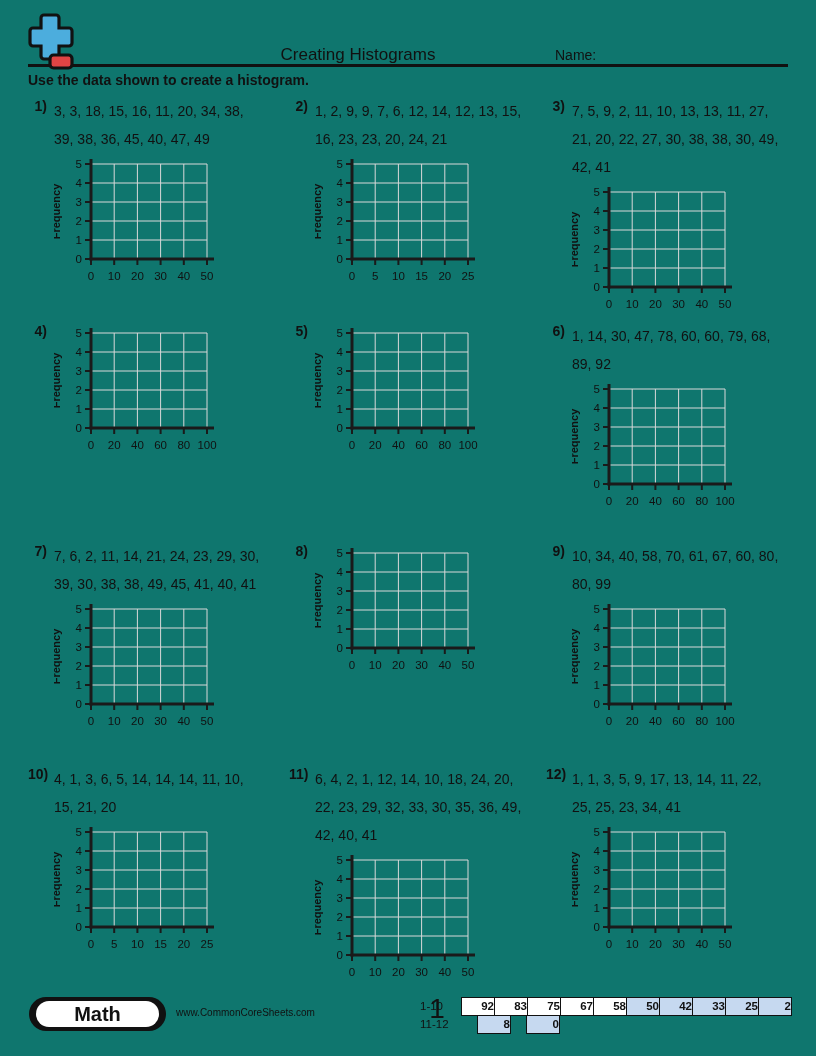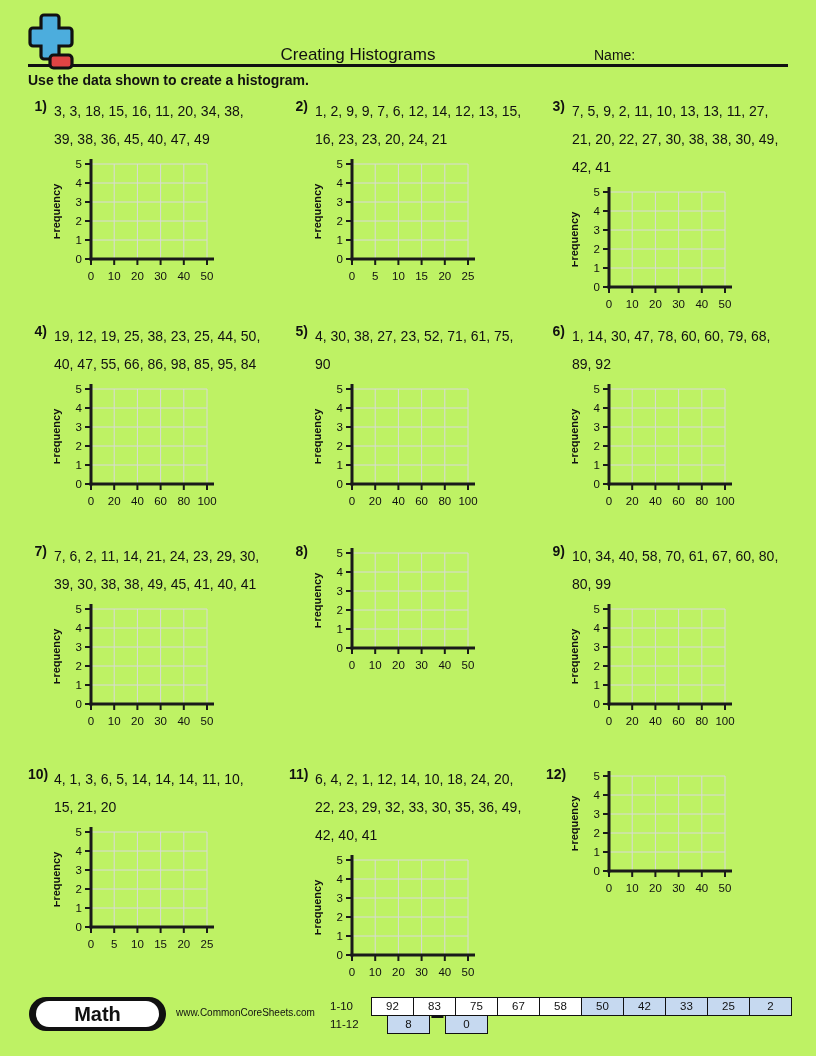--- a/index.html
+++ b/index.html
@@ -1,24 +1,24 @@
 <!DOCTYPE html>
 <html><head>
 <meta charset="utf-8">
 <style>
   * { margin:0; padding:0; box-sizing:border-box; }
   html,body { background:#fff; }
   body { font-family:"Liberation Sans", sans-serif; color:#111; }
-  .page { position:relative; width:816px; height:1056px; background:#bef264; overflow:hidden; }
+  .page { position:relative; width:816px; height:1056px; background:#0f766e; overflow:hidden; }
 
   
   .header { position:absolute; left:28px; top:0; width:760px; height:67px; border-bottom:3px solid #111; }
   .logo { position:absolute; left:0; top:11px; z-index:2; }
   .title { position:absolute; left:160px; top:45px; width:340px; text-align:center; font-size:17px; }
-  .name-label { position:absolute; left:527px; top:47px; font-size:14px;margin-left:39px; }
+  .name-label { position:absolute; left:527px; top:47px; font-size:14px; }
   .instruction { position:absolute; left:28px; top:72px; font-size:14px; font-weight:bold; }
 
   
   .problems { position:absolute; left:28px; top:97px; width:764px; display:grid;
               grid-template-columns:261px 257px 246px; grid-template-rows:225px 220px 223px auto; }
   .problem { display:flex; align-items:flex-start; }
   .pnum { flex:0 0 26px; width:26px; text-align:right; padding-right:7px; font-weight:bold;
           font-size:14px; line-height:19.5px; }
   .pbody { flex:1; min-width:0; }
   .pdata { font-size:14px; line-height:28px; max-width:211px; }
@@ -31,22 +31,22 @@
                  background:#111; border-radius:17px; padding:4px 7px; }
   .brand-inner { width:100%; height:100%; background:#fff; border-radius:13px;
                  display:flex; align-items:center; justify-content:center; }
   .brand-inner span { font-size:20px; font-weight:bold; }
   .website { position:absolute; left:176px; top:13px; font-size:10px; }
   .page-number { position:absolute; left:407px; top:-1px; width:60px; text-align:center; font-size:28px; }
   .score-table { position:absolute; right:24px; top:3px; }
   .score-row { display:flex; align-items:stretch; }
   .score-row + .score-row { margin-top:-1px;gap:16px; }
   .score-label { width:42px; text-align:left; padding-right:5px; font-size:11.5px; line-height:19px; }
-  .score-cell { width:43px; height:19px; border:1px solid #111; margin-left:-1px;
-                font-size:11.5px; line-height:17px; text-align:center; background:#fff; }
+  .score-cell { width:34px; height:19px; border:1px solid #111; margin-left:-1px;
+                font-size:11.5px; line-height:17px; text-align:right; background:#fff;font-weight:bold; }
   .score-cell:first-of-type { margin-left:0; }
   .score-cell.hl { background:#c6d9f0; }
 </style>
 </head>
 <body>
 
 <div class="page">
 
   <div class="header">
     <svg class="logo" width="48" height="60" viewBox="0 0 48 60">
@@ -200,21 +200,20 @@
             <text x="129.8" y="126" text-anchor="middle" font-size="11.5" fill="#111">40</text>
             <text x="153" y="126" text-anchor="middle" font-size="11.5" fill="#111">50</text>
             <text x="6" y="57.5" text-anchor="middle" font-size="11" font-weight="bold" fill="#111" transform="rotate(-90 6 57.5)">Frequency</text>
           </svg>
       </div>
     </div>
 
     <div class="problem">
       <div class="pnum">4)</div>
       <div class="pbody">
-        <div class="pdata">19, 12, 19, 25, 38, 23, 25, 44, 50, 40, 47, 55, 66, 86, 98, 85, 95, 84</div>
         <svg class="chart" width="170" height="134">
             <line x1="37" y1="10" x2="37" y2="105" stroke="#d9d9d9" stroke-width="1"></line>
             <line x1="37" y1="10" x2="153" y2="10" stroke="#d9d9d9" stroke-width="1"></line>
             <line x1="60.2" y1="10" x2="60.2" y2="105" stroke="#d9d9d9" stroke-width="1"></line>
             <line x1="37" y1="29" x2="153" y2="29" stroke="#d9d9d9" stroke-width="1"></line>
             <line x1="83.4" y1="10" x2="83.4" y2="105" stroke="#d9d9d9" stroke-width="1"></line>
             <line x1="37" y1="48" x2="153" y2="48" stroke="#d9d9d9" stroke-width="1"></line>
             <line x1="106.6" y1="10" x2="106.6" y2="105" stroke="#d9d9d9" stroke-width="1"></line>
             <line x1="37" y1="67" x2="153" y2="67" stroke="#d9d9d9" stroke-width="1"></line>
             <line x1="129.8" y1="10" x2="129.8" y2="105" stroke="#d9d9d9" stroke-width="1"></line>
@@ -248,21 +247,20 @@
             <text x="129.8" y="126" text-anchor="middle" font-size="11.5" fill="#111">80</text>
             <text x="153" y="126" text-anchor="middle" font-size="11.5" fill="#111">100</text>
             <text x="6" y="57.5" text-anchor="middle" font-size="11" font-weight="bold" fill="#111" transform="rotate(-90 6 57.5)">Frequency</text>
           </svg>
       </div>
     </div>
 
     <div class="problem">
       <div class="pnum">5)</div>
       <div class="pbody">
-        <div class="pdata">4, 30, 38, 27, 23, 52, 71, 61, 75, 90</div>
         <svg class="chart" width="170" height="134">
             <line x1="37" y1="10" x2="37" y2="105" stroke="#d9d9d9" stroke-width="1"></line>
             <line x1="37" y1="10" x2="153" y2="10" stroke="#d9d9d9" stroke-width="1"></line>
             <line x1="60.2" y1="10" x2="60.2" y2="105" stroke="#d9d9d9" stroke-width="1"></line>
             <line x1="37" y1="29" x2="153" y2="29" stroke="#d9d9d9" stroke-width="1"></line>
             <line x1="83.4" y1="10" x2="83.4" y2="105" stroke="#d9d9d9" stroke-width="1"></line>
             <line x1="37" y1="48" x2="153" y2="48" stroke="#d9d9d9" stroke-width="1"></line>
             <line x1="106.6" y1="10" x2="106.6" y2="105" stroke="#d9d9d9" stroke-width="1"></line>
             <line x1="37" y1="67" x2="153" y2="67" stroke="#d9d9d9" stroke-width="1"></line>
             <line x1="129.8" y1="10" x2="129.8" y2="105" stroke="#d9d9d9" stroke-width="1"></line>
@@ -583,20 +581,21 @@
             <text x="129.8" y="126" text-anchor="middle" font-size="11.5" fill="#111">40</text>
             <text x="153" y="126" text-anchor="middle" font-size="11.5" fill="#111">50</text>
             <text x="6" y="57.5" text-anchor="middle" font-size="11" font-weight="bold" fill="#111" transform="rotate(-90 6 57.5)">Frequency</text>
           </svg>
       </div>
     </div>
 
     <div class="problem">
       <div class="pnum">12)</div>
       <div class="pbody">
+        <div class="pdata">1, 1, 3, 5, 9, 17, 13, 14, 11, 22, 25, 25, 23, 34, 41</div>
         <svg class="chart" width="170" height="134">
             <line x1="37" y1="10" x2="37" y2="105" stroke="#d9d9d9" stroke-width="1"></line>
             <line x1="37" y1="10" x2="153" y2="10" stroke="#d9d9d9" stroke-width="1"></line>
             <line x1="60.2" y1="10" x2="60.2" y2="105" stroke="#d9d9d9" stroke-width="1"></line>
             <line x1="37" y1="29" x2="153" y2="29" stroke="#d9d9d9" stroke-width="1"></line>
             <line x1="83.4" y1="10" x2="83.4" y2="105" stroke="#d9d9d9" stroke-width="1"></line>
             <line x1="37" y1="48" x2="153" y2="48" stroke="#d9d9d9" stroke-width="1"></line>
             <line x1="106.6" y1="10" x2="106.6" y2="105" stroke="#d9d9d9" stroke-width="1"></line>
             <line x1="37" y1="67" x2="153" y2="67" stroke="#d9d9d9" stroke-width="1"></line>
             <line x1="129.8" y1="10" x2="129.8" y2="105" stroke="#d9d9d9" stroke-width="1"></line>

